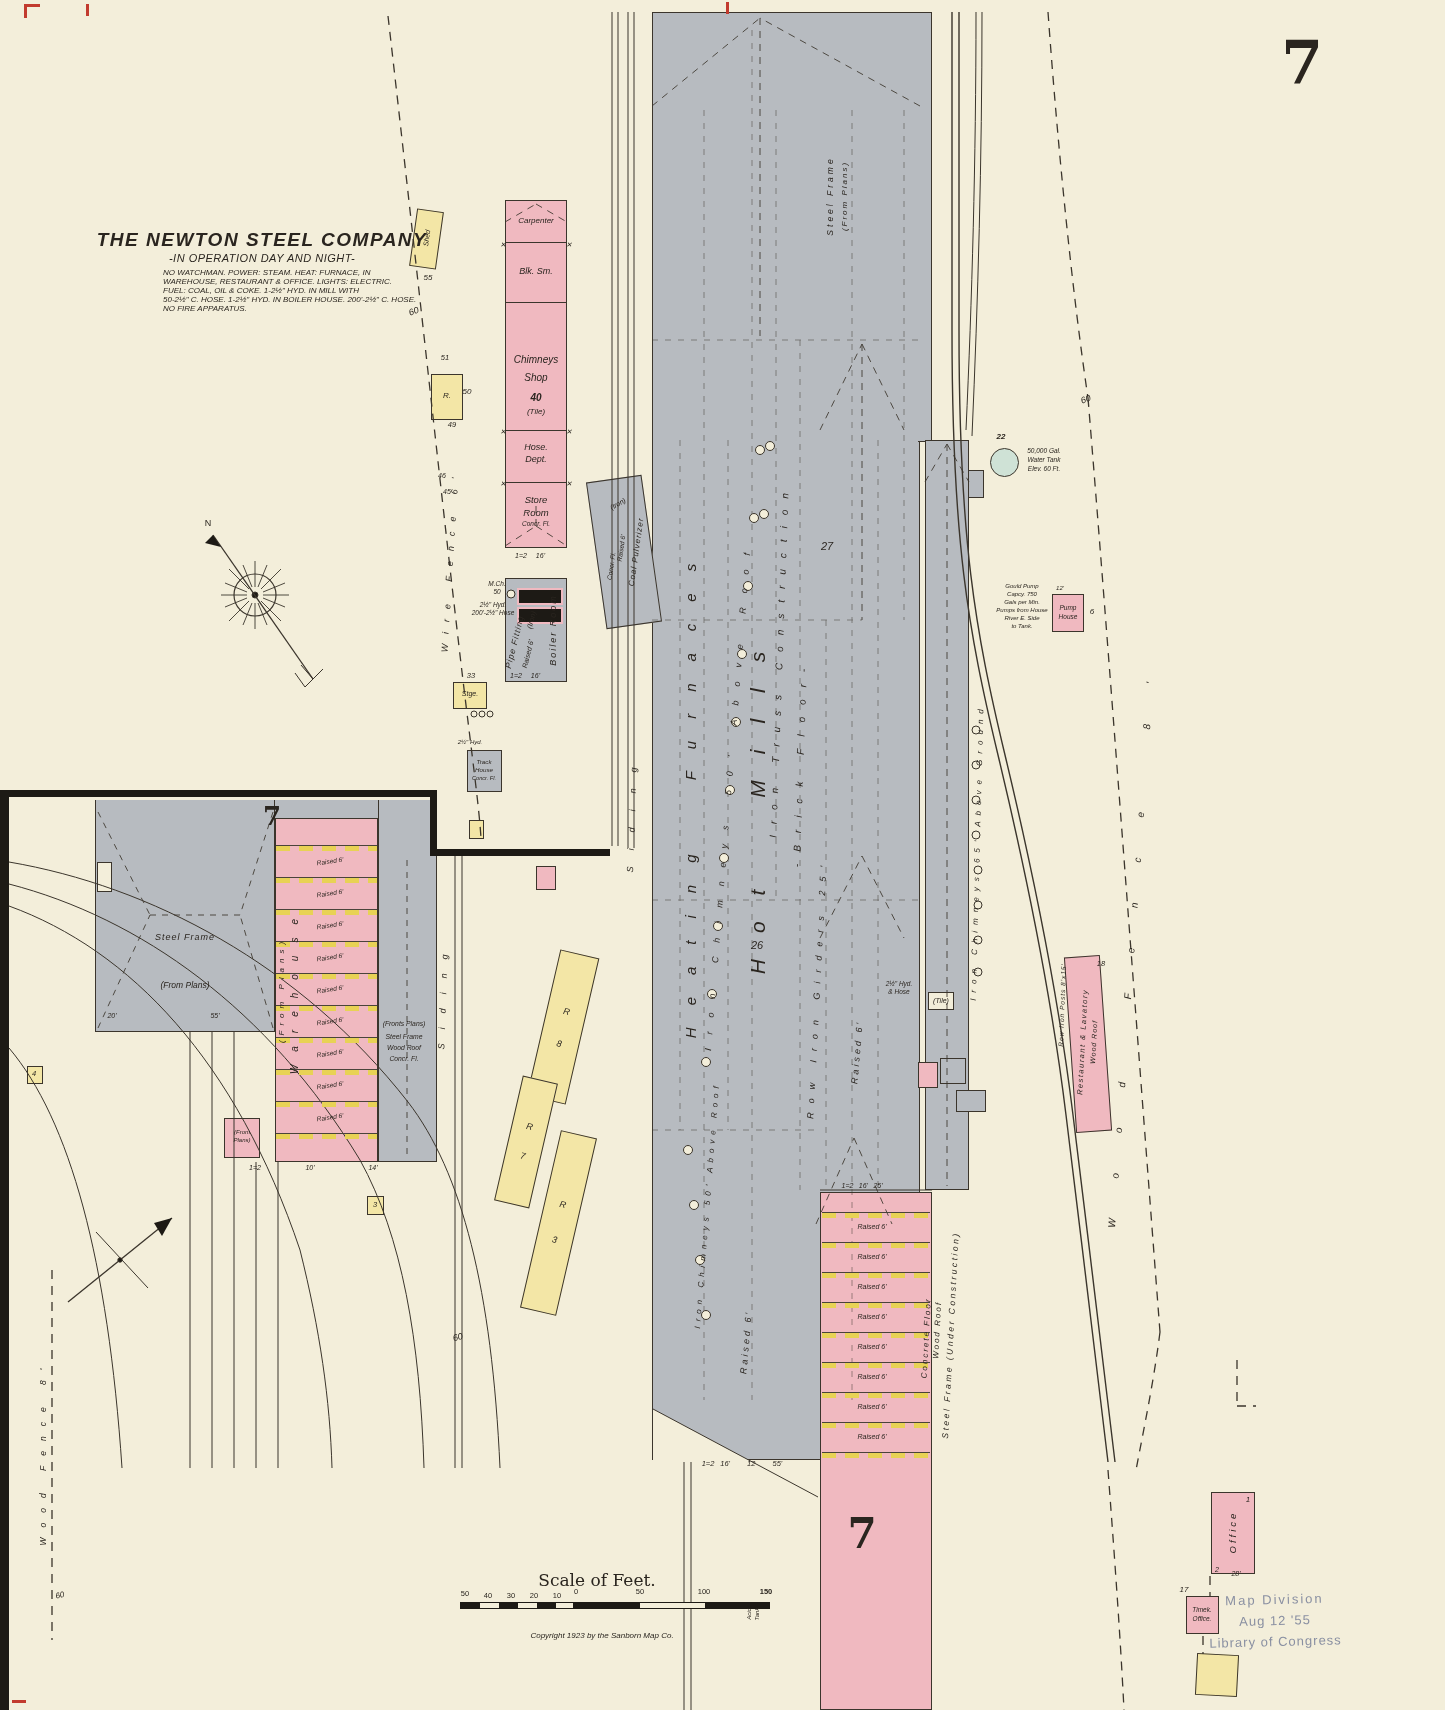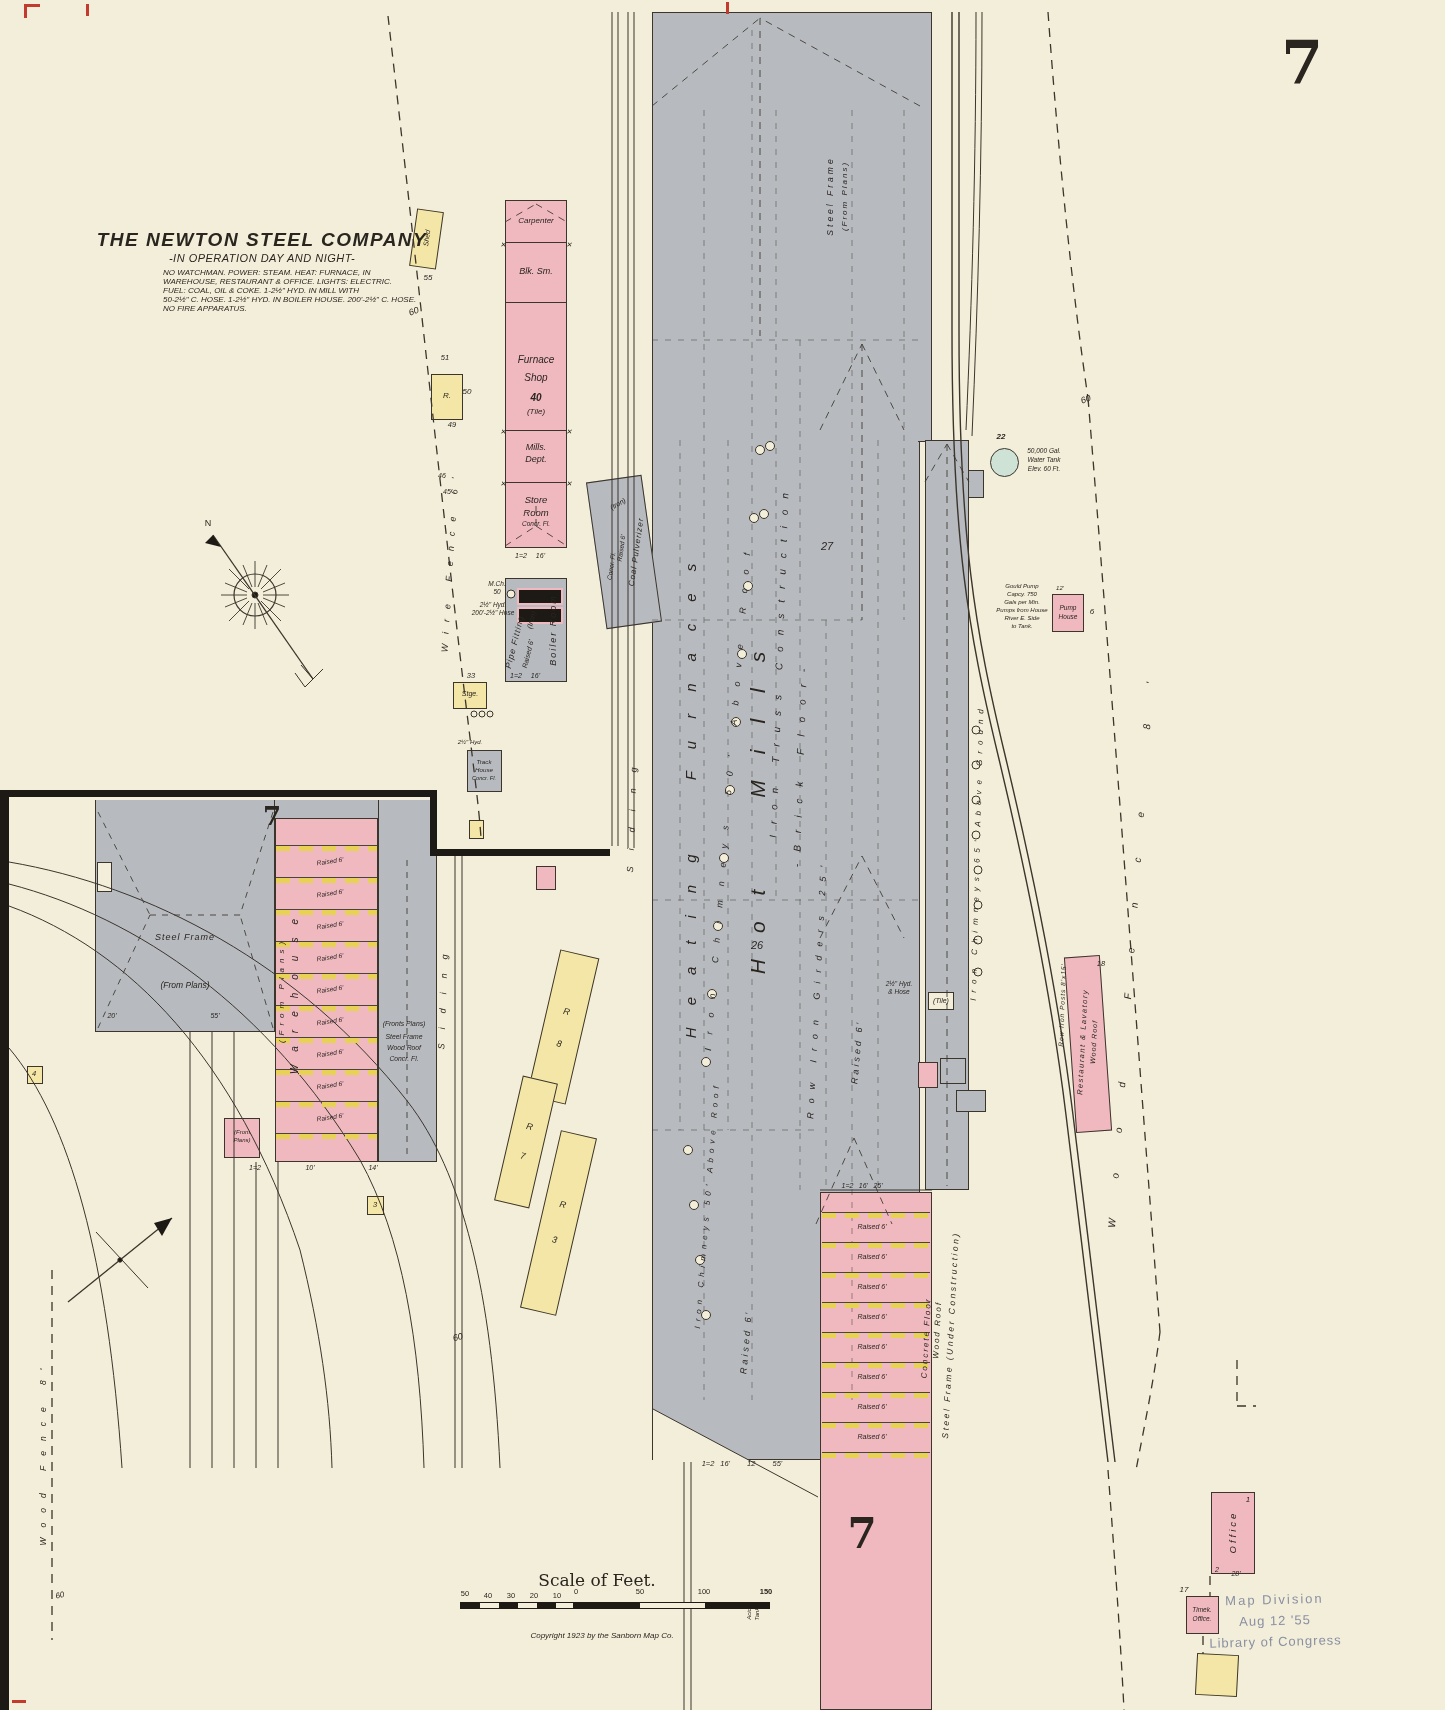--- a/index.html
+++ b/index.html
@@ -259,25 +259,25 @@
     <div>No Watchman. Power: Steam. Heat: Furnace, in</div>
     <div>Warehouse, Restaurant &amp; Office. Lights: Electric.</div>
     <div>Fuel: Coal, Oil &amp; Coke. 1-2½" Hyd. in Mill with</div>
     <div>50-2½" C. Hose. 1-2½" Hyd. in Boiler House. 200'-2½" C. Hose.</div>
     <div>No Fire Apparatus.</div>
   </div>
   <div class="lbl up" style="left:208px;top:524px;font-size:9px;">N</div>
 
   <div class="lbl" style="left:536px;top:221px;font-size:8px;">Carpenter</div>
   <div class="lbl" style="left:536px;top:272px;font-size:9px;">Blk. Sm.</div>
-  <div class="lbl" style="left:536px;top:360px;font-size:10px;">Furnace</div>
+  <div class="lbl" style="left:536px;top:360px;font-size:10px;">Chimneys</div>
   <div class="lbl" style="left:536px;top:378px;font-size:10px;">Shop</div>
   <div class="lbl" style="left:536px;top:398px;font-size:10px;font-weight:bold;">40</div>
   <div class="lbl" style="left:536px;top:412px;font-size:8px;">(Tile)</div>
-  <div class="lbl" style="left:536px;top:448px;font-size:9px;">Mills.</div>
+  <div class="lbl" style="left:536px;top:448px;font-size:9px;">Hose.</div>
   <div class="lbl" style="left:536px;top:460px;font-size:9px;">Dept.</div>
   <div class="lbl" style="left:536px;top:500px;font-size:9.5px;">Store</div>
   <div class="lbl" style="left:536px;top:513px;font-size:9.5px;">Room</div>
   <div class="lbl" style="left:536px;top:524px;font-size:6.5px;">Concr. Fl.</div>
   <div class="lbl" style="left:530px;top:556px;font-size:7px;">1=2  16'</div>
   <div class="lbl" style="left:503px;top:245px;font-size:7px;">✕</div>
   <div class="lbl" style="left:569px;top:245px;font-size:7px;">✕</div>
   <div class="lbl" style="left:503px;top:432px;font-size:7px;">✕</div>
   <div class="lbl" style="left:569px;top:432px;font-size:7px;">✕</div>
   <div class="lbl" style="left:503px;top:484px;font-size:7px;">✕</div>

